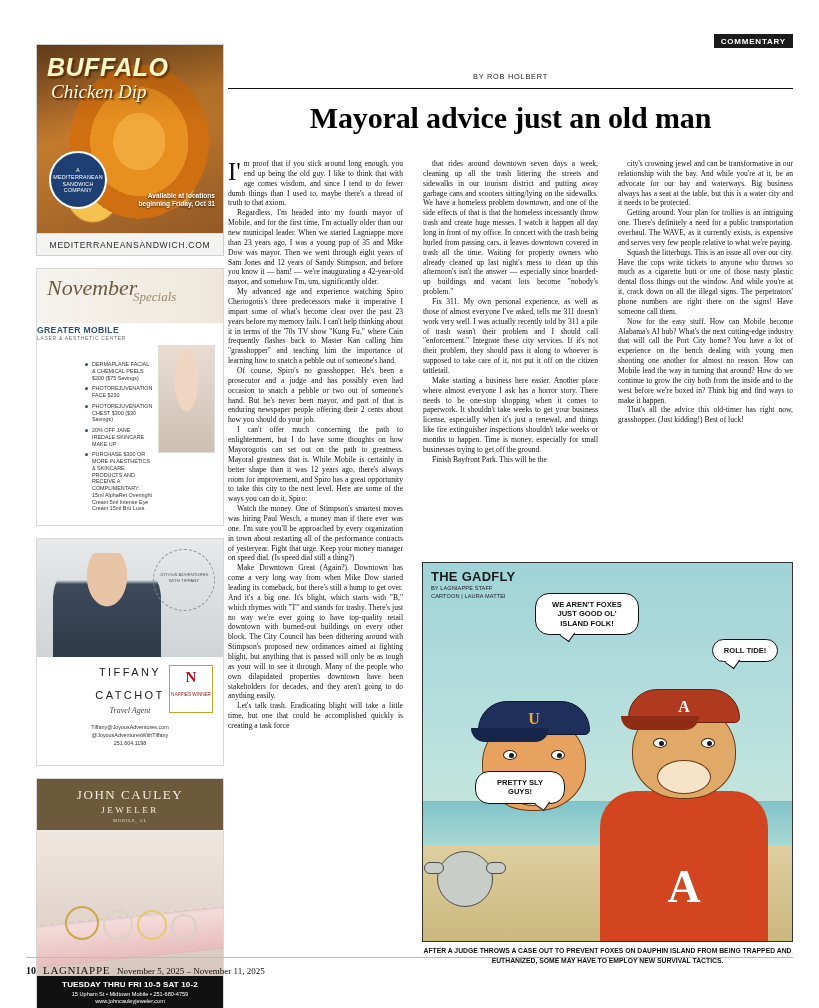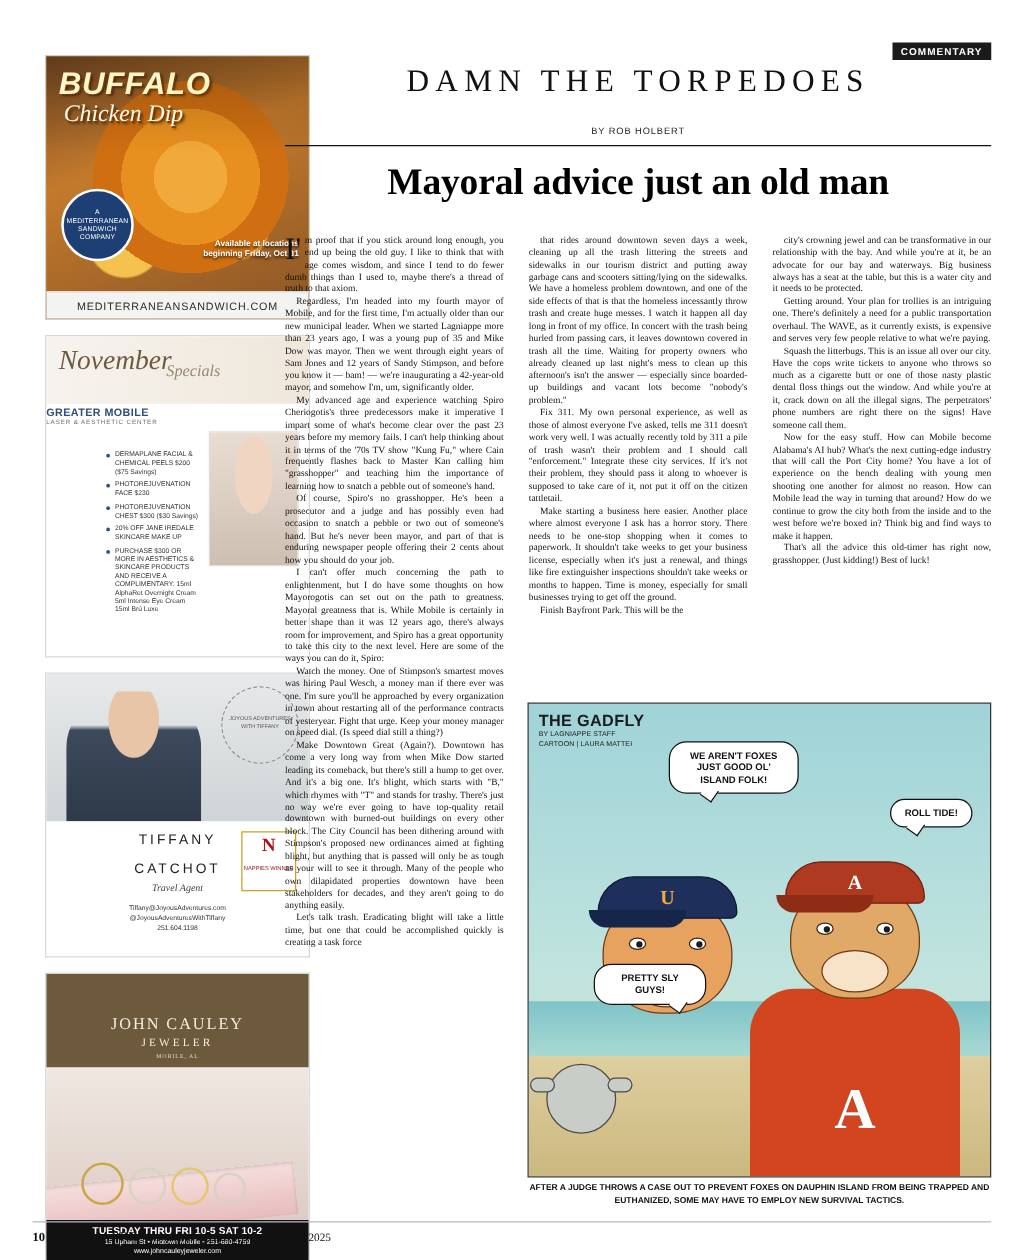--- a/index.html
+++ b/index.html
@@ -27,21 +27,21 @@
     padding: 3px 7px 2px 7px;
     font-weight: 700;
   }
 
   
   .rail {
     position: absolute;
     left: 36px; top: 44px;
     width: 178px;
   }
-  .ad { width:212px; margin-bottom: 12px; position: relative; overflow:hidden; }
+  .ad { width:188px; margin-bottom: 12px; position: relative; overflow:hidden; }
 
   
   .ad-buffalo { height: 212px; background:#d9822b; border:1px solid #cfcfcf; }
   .bf-photo {
     position:absolute; inset:0;
     background:
       radial-gradient(ellipse at 55% 46%, #f2a93b 0 18%, #e8901f 18% 34%, #cf6f12 34% 48%, rgba(0,0,0,0) 48%),
       radial-gradient(ellipse at 30% 70%, #f6c24f 0 14%, rgba(0,0,0,0) 15%),
       radial-gradient(ellipse at 72% 66%, #eaa236 0 12%, rgba(0,0,0,0) 13%),
       linear-gradient(160deg,#7a4b23 0%,#c37a2c 38%,#8a5525 100%);
@@ -165,21 +165,21 @@
   .tf-contact {
     text-align:center; font-family:"Liberation Sans", sans-serif;
     font-size:5.4px; color:#333; line-height:1.5; padding:8px 8px 0 8px;
   }
 
   
   .ad-cauley { background:#ffffff; border:1px solid #d8d8d8; height: 232px; position:relative; }
   .jc-head {
     background:#6d5a3c; color:#f6eddd; text-align:center; padding:8px 0 7px 0;
   }
-  .jc-head .n { font-family:"Liberation Serif", serif; font-size:13px; letter-spacing:.12em;margin-top:24px; }
+  .jc-head .n { font-family:"Liberation Serif", serif; font-size:13px; letter-spacing:.12em; }
   .jc-head .j { font-family:"Liberation Serif", serif; font-size:9px; letter-spacing:.28em; margin-top:2px; }
   .jc-head .d { font-family:"Liberation Serif", serif; font-size:4.6px; letter-spacing:.18em; margin-top:3px; opacity:.85; }
   .jc-photo {
     height: 150px; position:relative;
     background: linear-gradient(180deg,#efe7e1 0%,#e2d4cd 60%,#d6c5bd 100%);
   }
   .jc-ribbon {
     position:absolute; left:-10px; bottom:22px; width:210px; height:42px;
     background: linear-gradient(180deg,#f6dede,#e7bcbc);
     transform: rotate(-6deg);
@@ -348,21 +348,21 @@
   .crab:before { left:-14px; top:10px; }
   .crab:after { right:-14px; top:10px; }
   .ct-caption {
     position:absolute; left:422px; top:946px; width:371px;
     font-family:"Liberation Sans", sans-serif; font-weight:700;
     font-size:6.8px; line-height:1.4; text-align:center; color:#111;
   }
 
   
   .footer {
-    position:absolute; left:26px; right:26px; bottom:12px;
+    position:absolute; left:26px; right:26px; bottom:32px;
     border-top:1px solid #bbb; padding-top:6px;
     display:flex; align-items:baseline; gap:7px;
   }
   .footer .pg { font-family:"Liberation Serif", serif; font-size:10px; font-weight:700; }
   .footer .brand { font-family:"Liberation Serif", serif; font-size:11px; letter-spacing:.06em; }
   .footer .dates { font-family:"Liberation Serif", serif; font-size:9px; }
 </style>
 </head>
 <body>
 
@@ -436,21 +436,20 @@
       <div class="jc-foot">
         <div class="l1">TUESDAY THRU FRI 10-5 SAT 10-2</div>
         <div class="l2">15 Upham St • Midtown Mobile • 251-680-4759</div>
         <div class="l3">www.johncauleyjeweler.com</div>
       </div>
     </div>
 
   </div>
 
   <div class="article">
-    <div class="kicker">DAMN THE TORPEDOES</div>
     <div class="byline">BY ROB HOLBERT</div>
     <div class="rule"></div>
     <div class="headline">Mayoral advice just an old man</div>
 
     <div class="cols">
       <div class="col">
         <p class="first">I'm proof that if you stick around long enough, you end up being the old guy. I like to think that with age comes wisdom, and since I tend to do fewer dumb things than I used to, maybe there's a thread of truth to that axiom.</p>
         <p>Regardless, I'm headed into my fourth mayor of Mobile, and for the first time, I'm actually older than our new municipal leader. When we started Lagniappe more than 23 years ago, I was a young pup of 35 and Mike Dow was mayor. Then we went through eight years of Sam Jones and 12 years of Sandy Stimpson, and before you know it — bam! — we're inaugurating a 42-year-old mayor, and somehow I'm, um, significantly older.</p>
         <p>My advanced age and experience watching Spiro Cheriogotis's three predecessors make it imperative I impart some of what's become clear over the past 23 years before my memory fails. I can't help thinking about it in terms of the '70s TV show "Kung Fu," where Cain frequently flashes back to Master Kan calling him "grasshopper" and teaching him the importance of learning how to snatch a pebble out of someone's hand.</p>
         <p>Of course, Spiro's no grasshopper. He's been a prosecutor and a judge and has possibly even had occasion to snatch a pebble or two out of someone's hand. But he's never been mayor, and part of that is enduring newspaper people offering their 2 cents about how you should do your job.</p>

